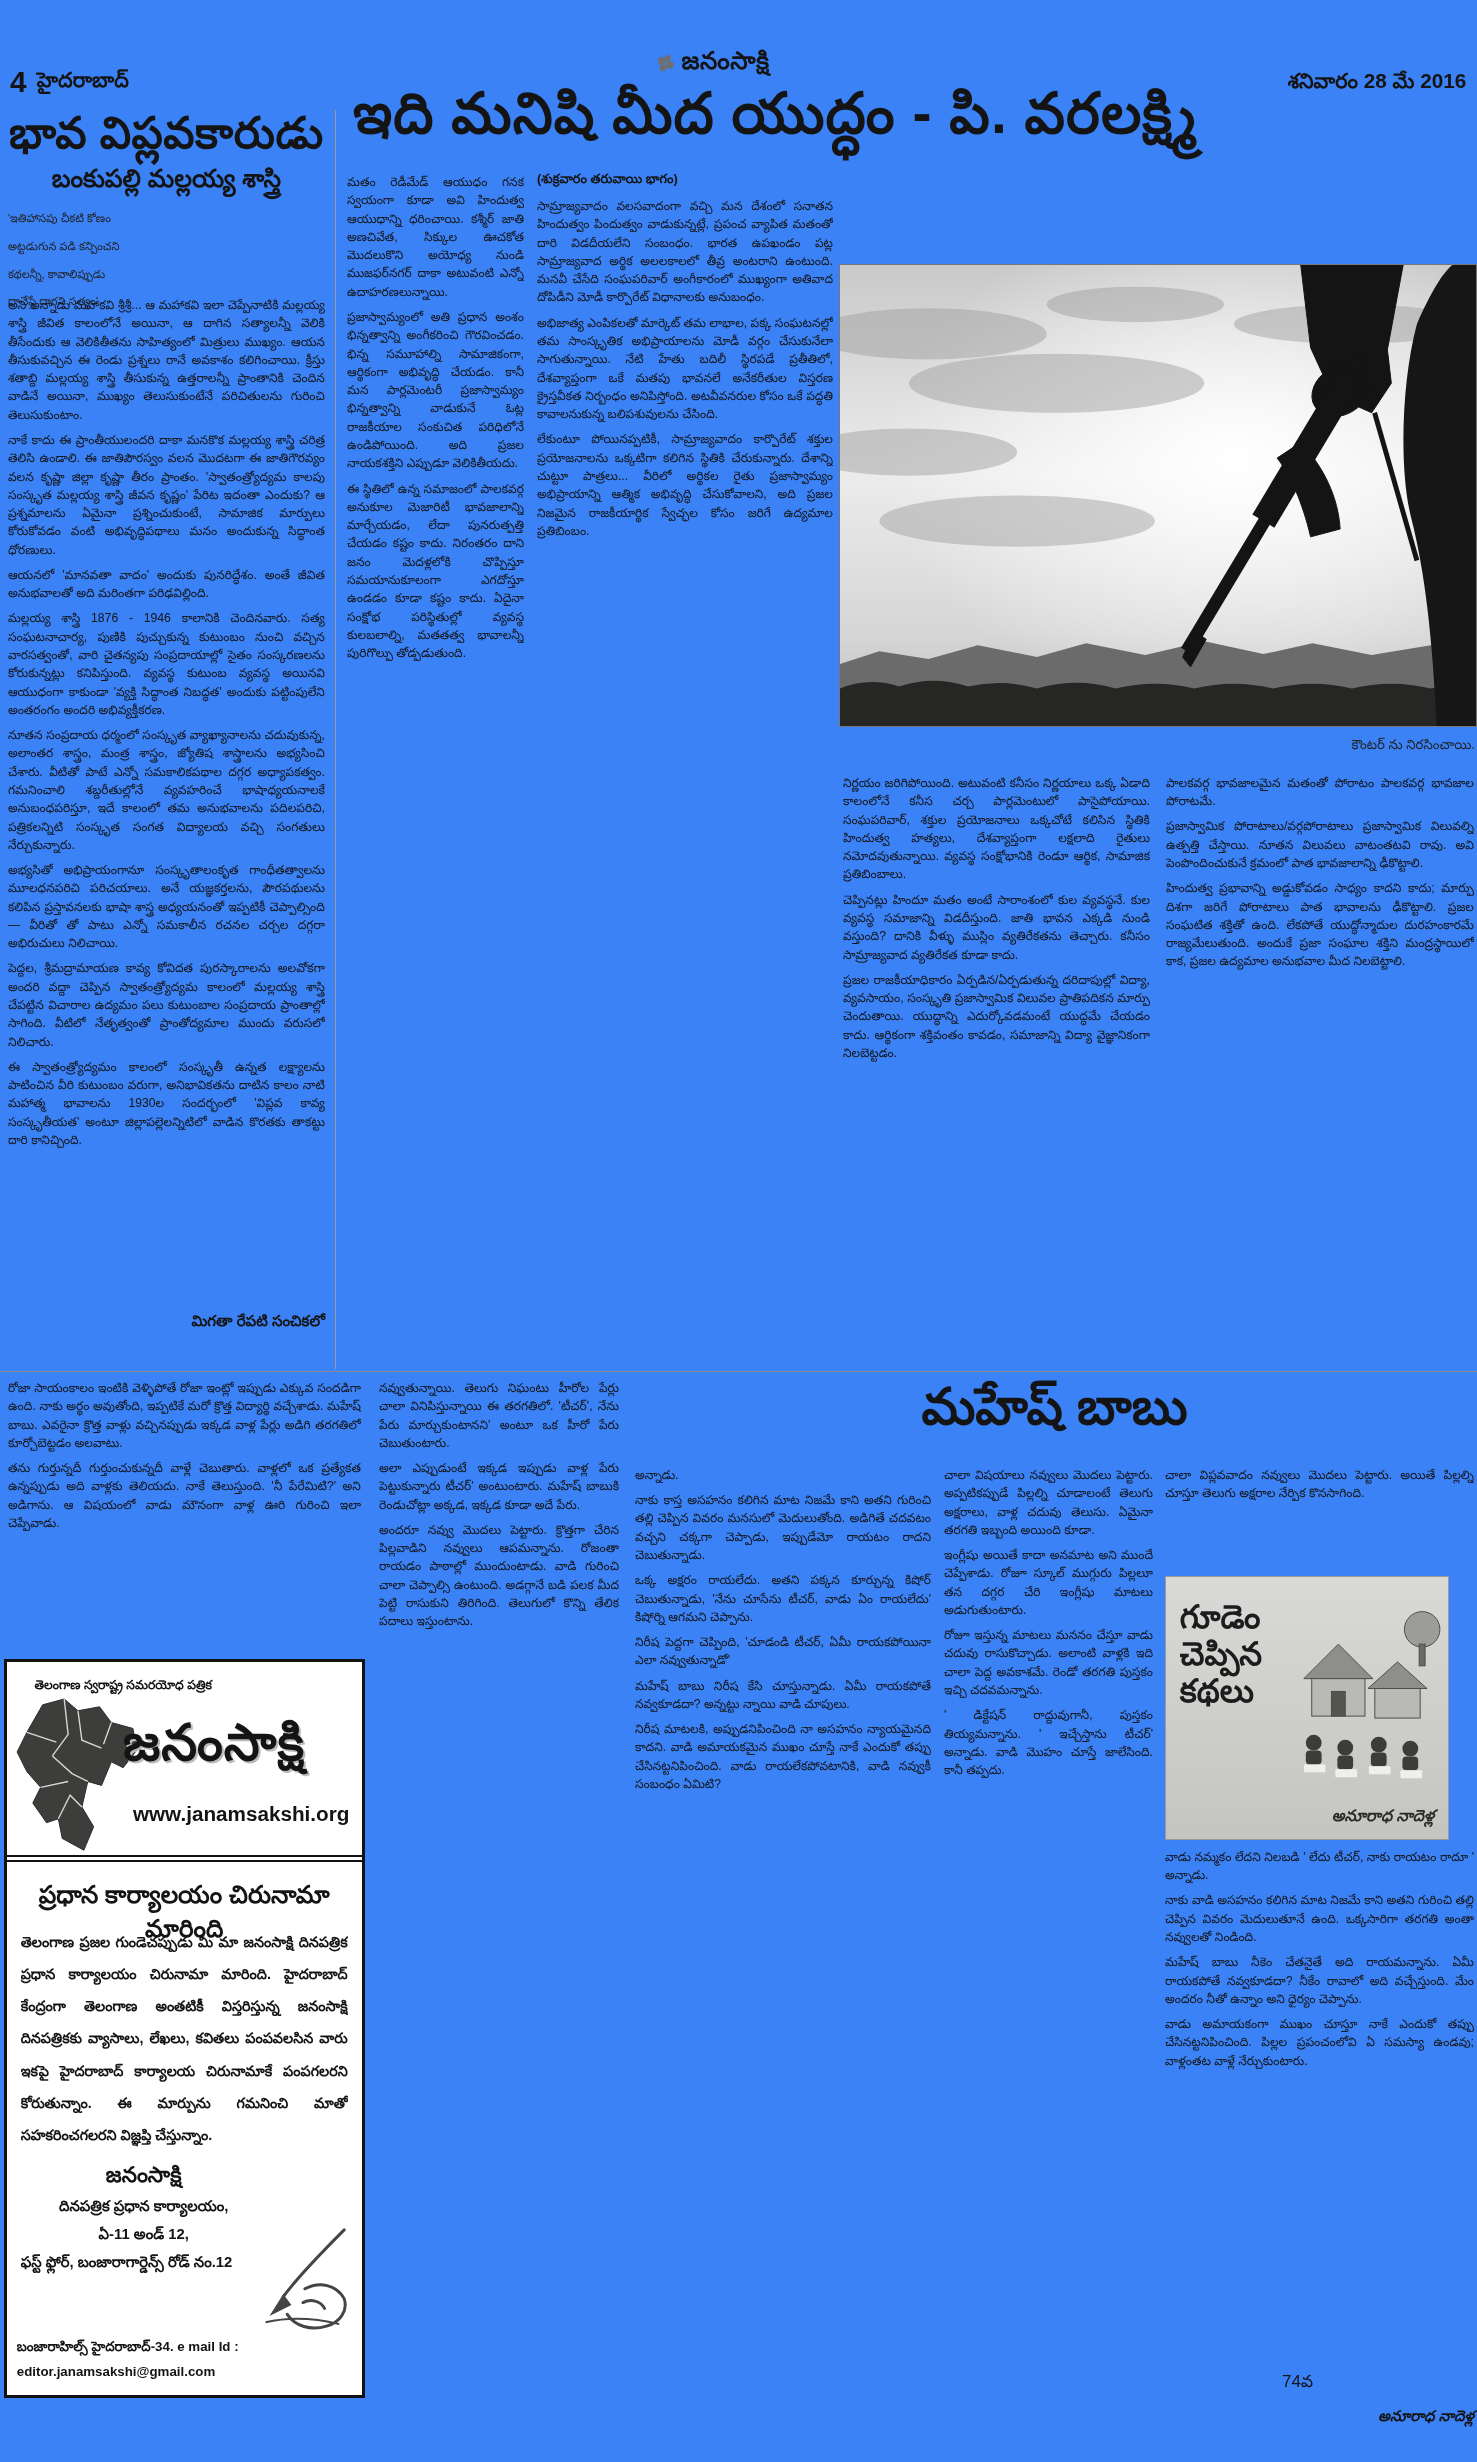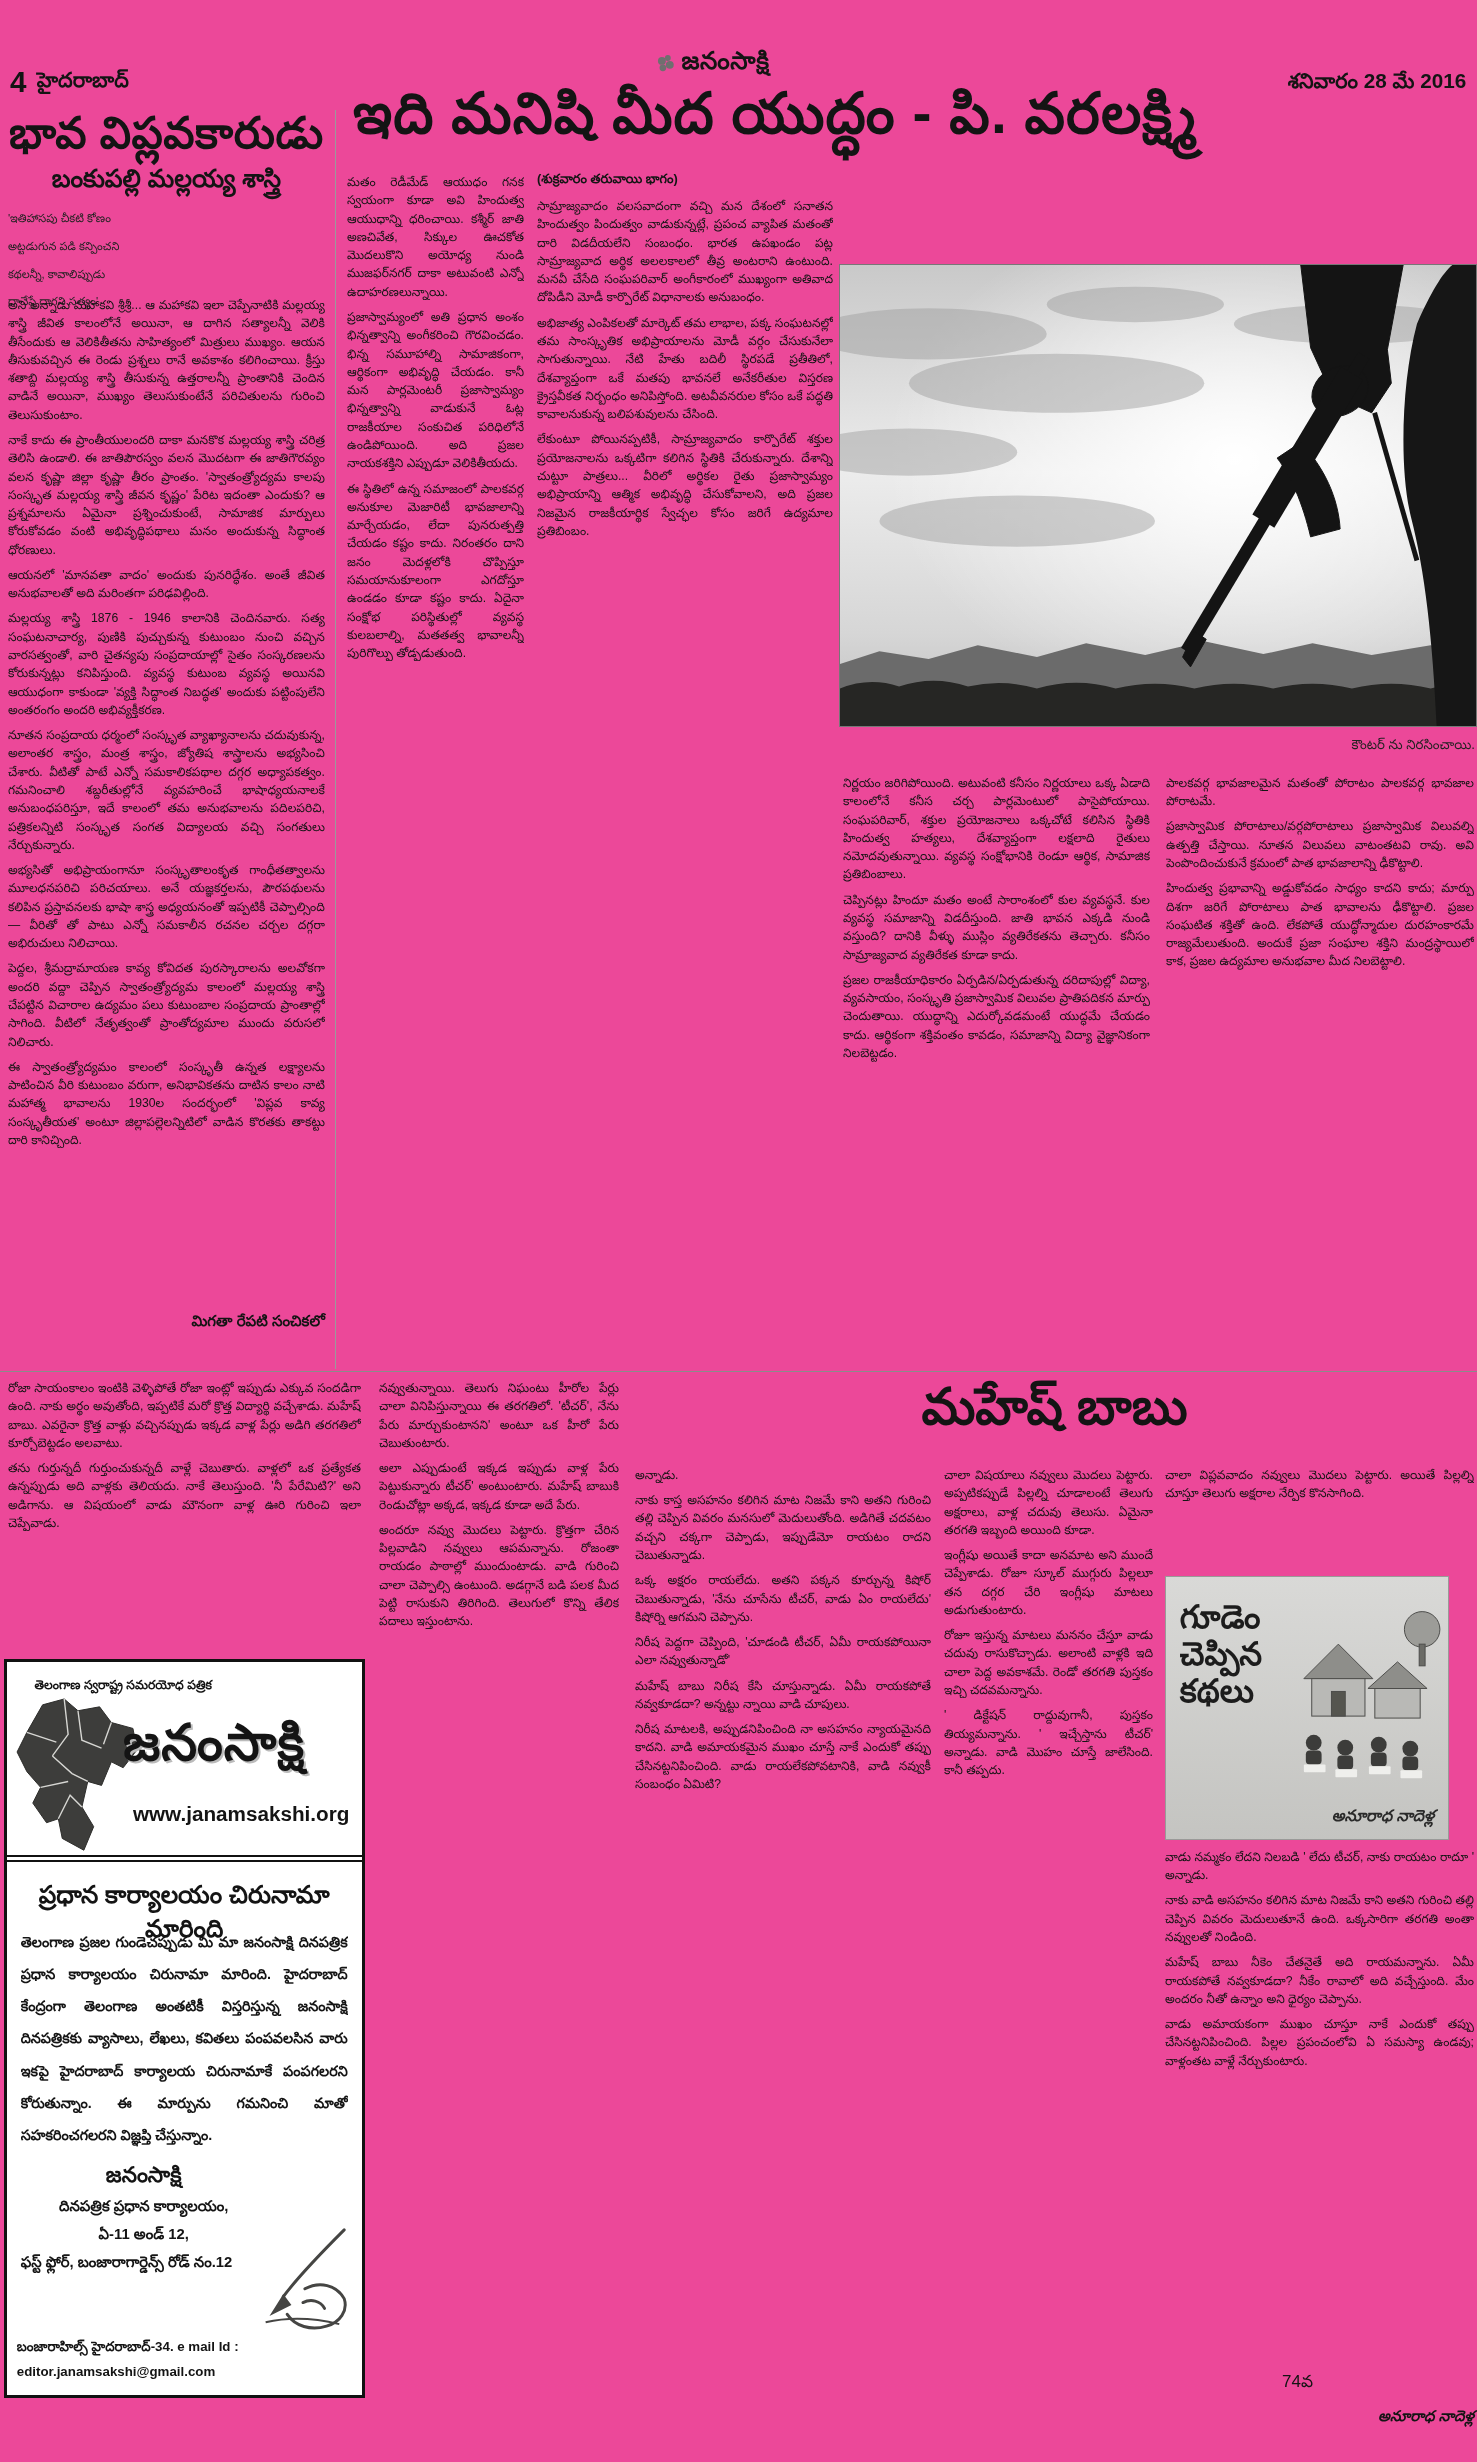--- a/index.html
+++ b/index.html
@@ -1,16 +1,16 @@
 <!DOCTYPE html>
 <html><head>
 <meta charset="utf-8">
 <style>
   html,body{margin:0;padding:0;background:#d9d9d6;}
-  #page{position:relative;width:1478px;height:2463px;margin:0 auto;background:#ec4899;color:#141414;
+  #page{position:relative;width:1478px;height:2463px;margin:0 auto;background:#3b82f6;color:#141414;
         font-family:"Liberation Sans","DejaVu Sans",sans-serif;overflow:hidden;}
   .abs{position:absolute;}
   
   .pageno{font-size:29.6px;font-weight:700;display:inline-block;vertical-align:middle;}
   .edition{font-size:20.7px;font-weight:700;display:inline-block;vertical-align:middle;margin-left:5.9px;}
   .masthead{font-size:24.6px;font-weight:900;letter-spacing:0.5px;display:flex;align-items:center;gap:4.9px;}
   .dateline{font-size:20.7px;font-weight:700;text-align:right;}
   
   .lh{font-size:44px;font-weight:900;text-align:center;line-height:1.05;letter-spacing:0.5px;}
   .byline{font-size:25px;font-weight:700;text-align:center;margin-top:7.9px;}

